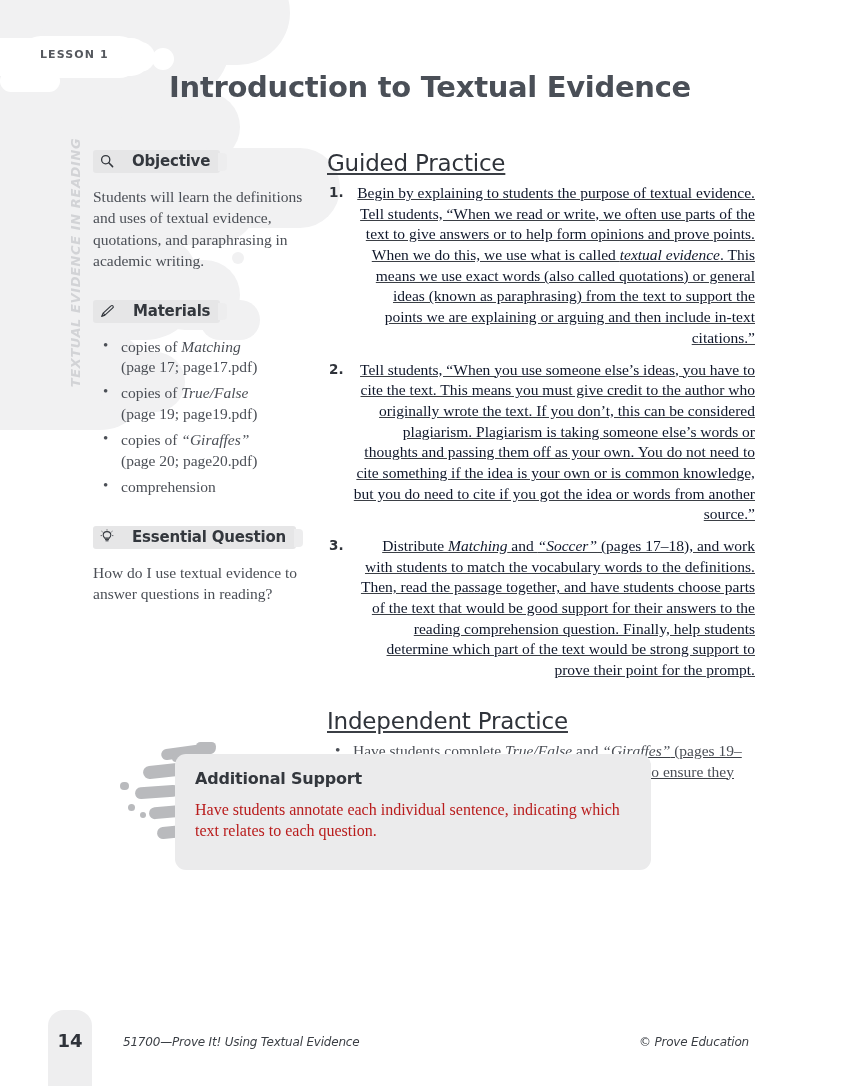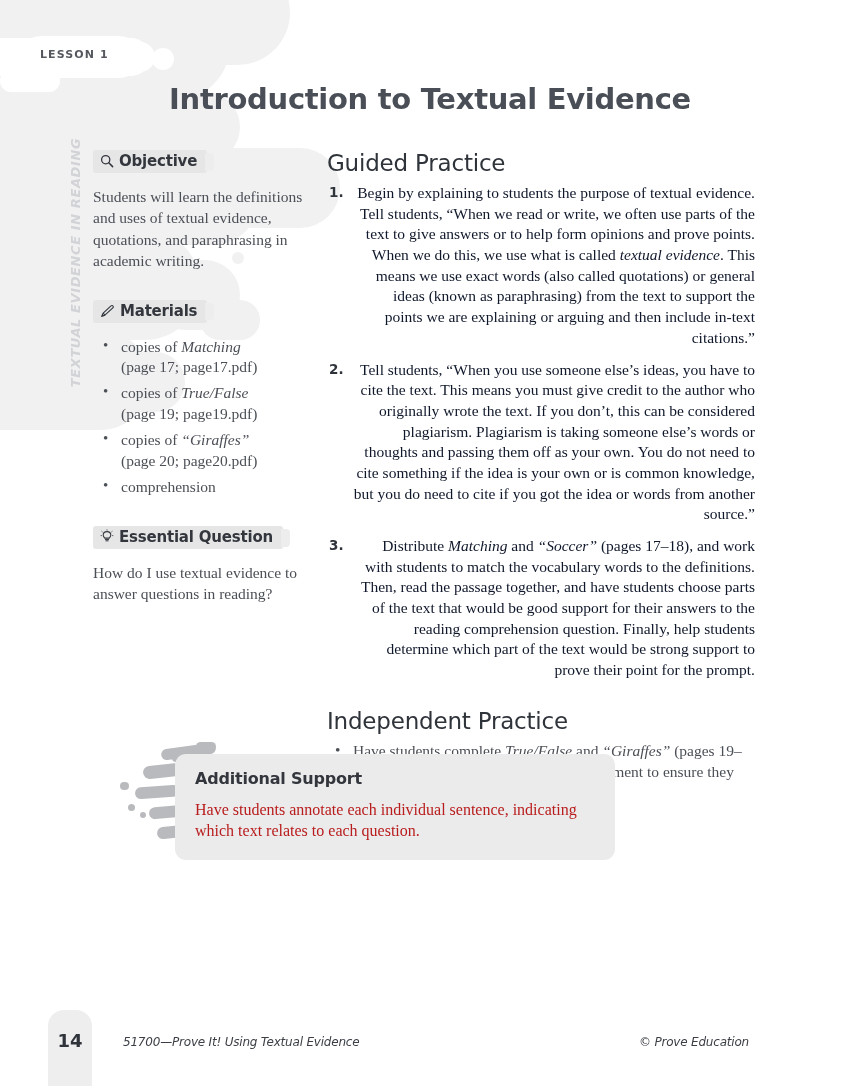--- a/index.html
+++ b/index.html
@@ -80,21 +80,21 @@
     font-weight: bold;
     font-size: 13px;
     letter-spacing: 0.6px;
     color: #d2d3d6;
     white-space: nowrap;
   }
 
   
   .page-title {
     position: absolute;
-    left: 90px; top: 82px;
+    left: 90px; top: 70px;
     width: 680px;
     text-align: center;
     z-index: 4;
     font-family: "DejaVu Sans", sans-serif;
     font-weight: bold;
     font-size: 29px;
     letter-spacing: -0.3px;
     color: #4a4f57;
   }
 
@@ -107,27 +107,28 @@
   }
   .col-left {
     position: absolute;
     left: 93px; top: 0;
     width: 218px;
   }
   .col-right {
     position: absolute;
     left: 327px; top: 0;
     width: 428px;
+    text-decoration: underline;
   }
 
   
   .hl-head {
     display: inline-flex;
     align-items: center;
-    gap: 5px;
+    gap: 18px;
     background: #e6e6e7;
     border-radius: 3px;
     padding: 2px 10px 3px 7px;
     font-family: "DejaVu Sans", sans-serif;
     font-weight: bold;
     font-size: 15px;
     color: #33373d;
     letter-spacing: -0.2px;
     position: relative;
   }
@@ -235,24 +236,24 @@
   .support-zone {
     position: absolute;
     left: 0; top: 740px;
     width: 859px;
     height: 120px;
     z-index: 5;
   }
   .support-box {
     position: absolute;
     left: 175px; top: 14px;
-    width: 440px;
+    width: 476px;
     background: #ebebec;
     border-radius: 11px;
-    padding: 15px 20px 18px 20px;
+    padding: 15px 20px 28px 20px;
   }
   .support-title {
     font-family: "DejaVu Sans", sans-serif;
     font-weight: bold;
     font-size: 16px;
     color: #33373d;
     letter-spacing: -0.2px;
     margin-bottom: 11px;
   }
   .support-text {

